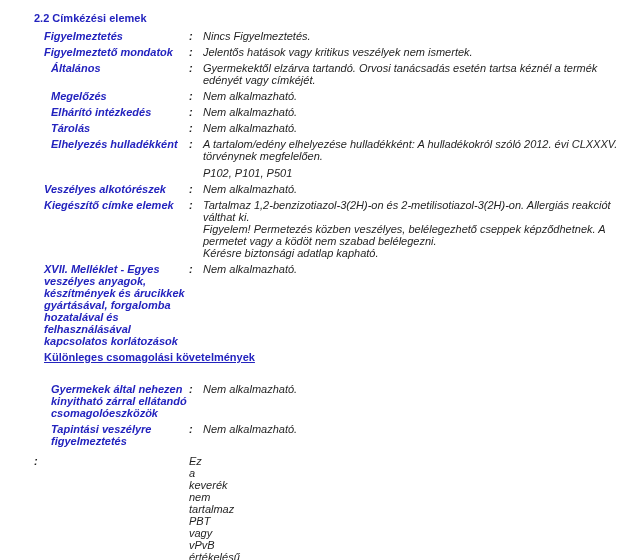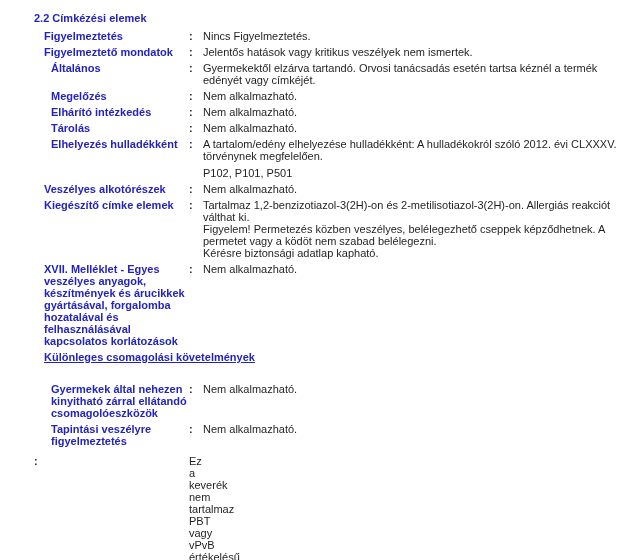--- a/index.html
+++ b/index.html
@@ -25,20 +25,21 @@
     font-size:11px;
     margin:0 0 6px 0;
   }
   .section{margin:0;}
   .section + .section{margin-top:8px;}
   .row{
     display:grid;
     grid-template-columns:155px 14px 1fr;
     align-items:start;
     margin-bottom:4px;
+    font-style:italic;
   }
   .row.gap-before{margin-top:0;}
   .field-label{
     color:var(--blue);
     font-weight:bold;
   }
   .indent-1 .field-label{padding-left:10px;}
   .indent-2 .field-label{padding-left:17px;}
   .colon{
     font-weight:bold;

